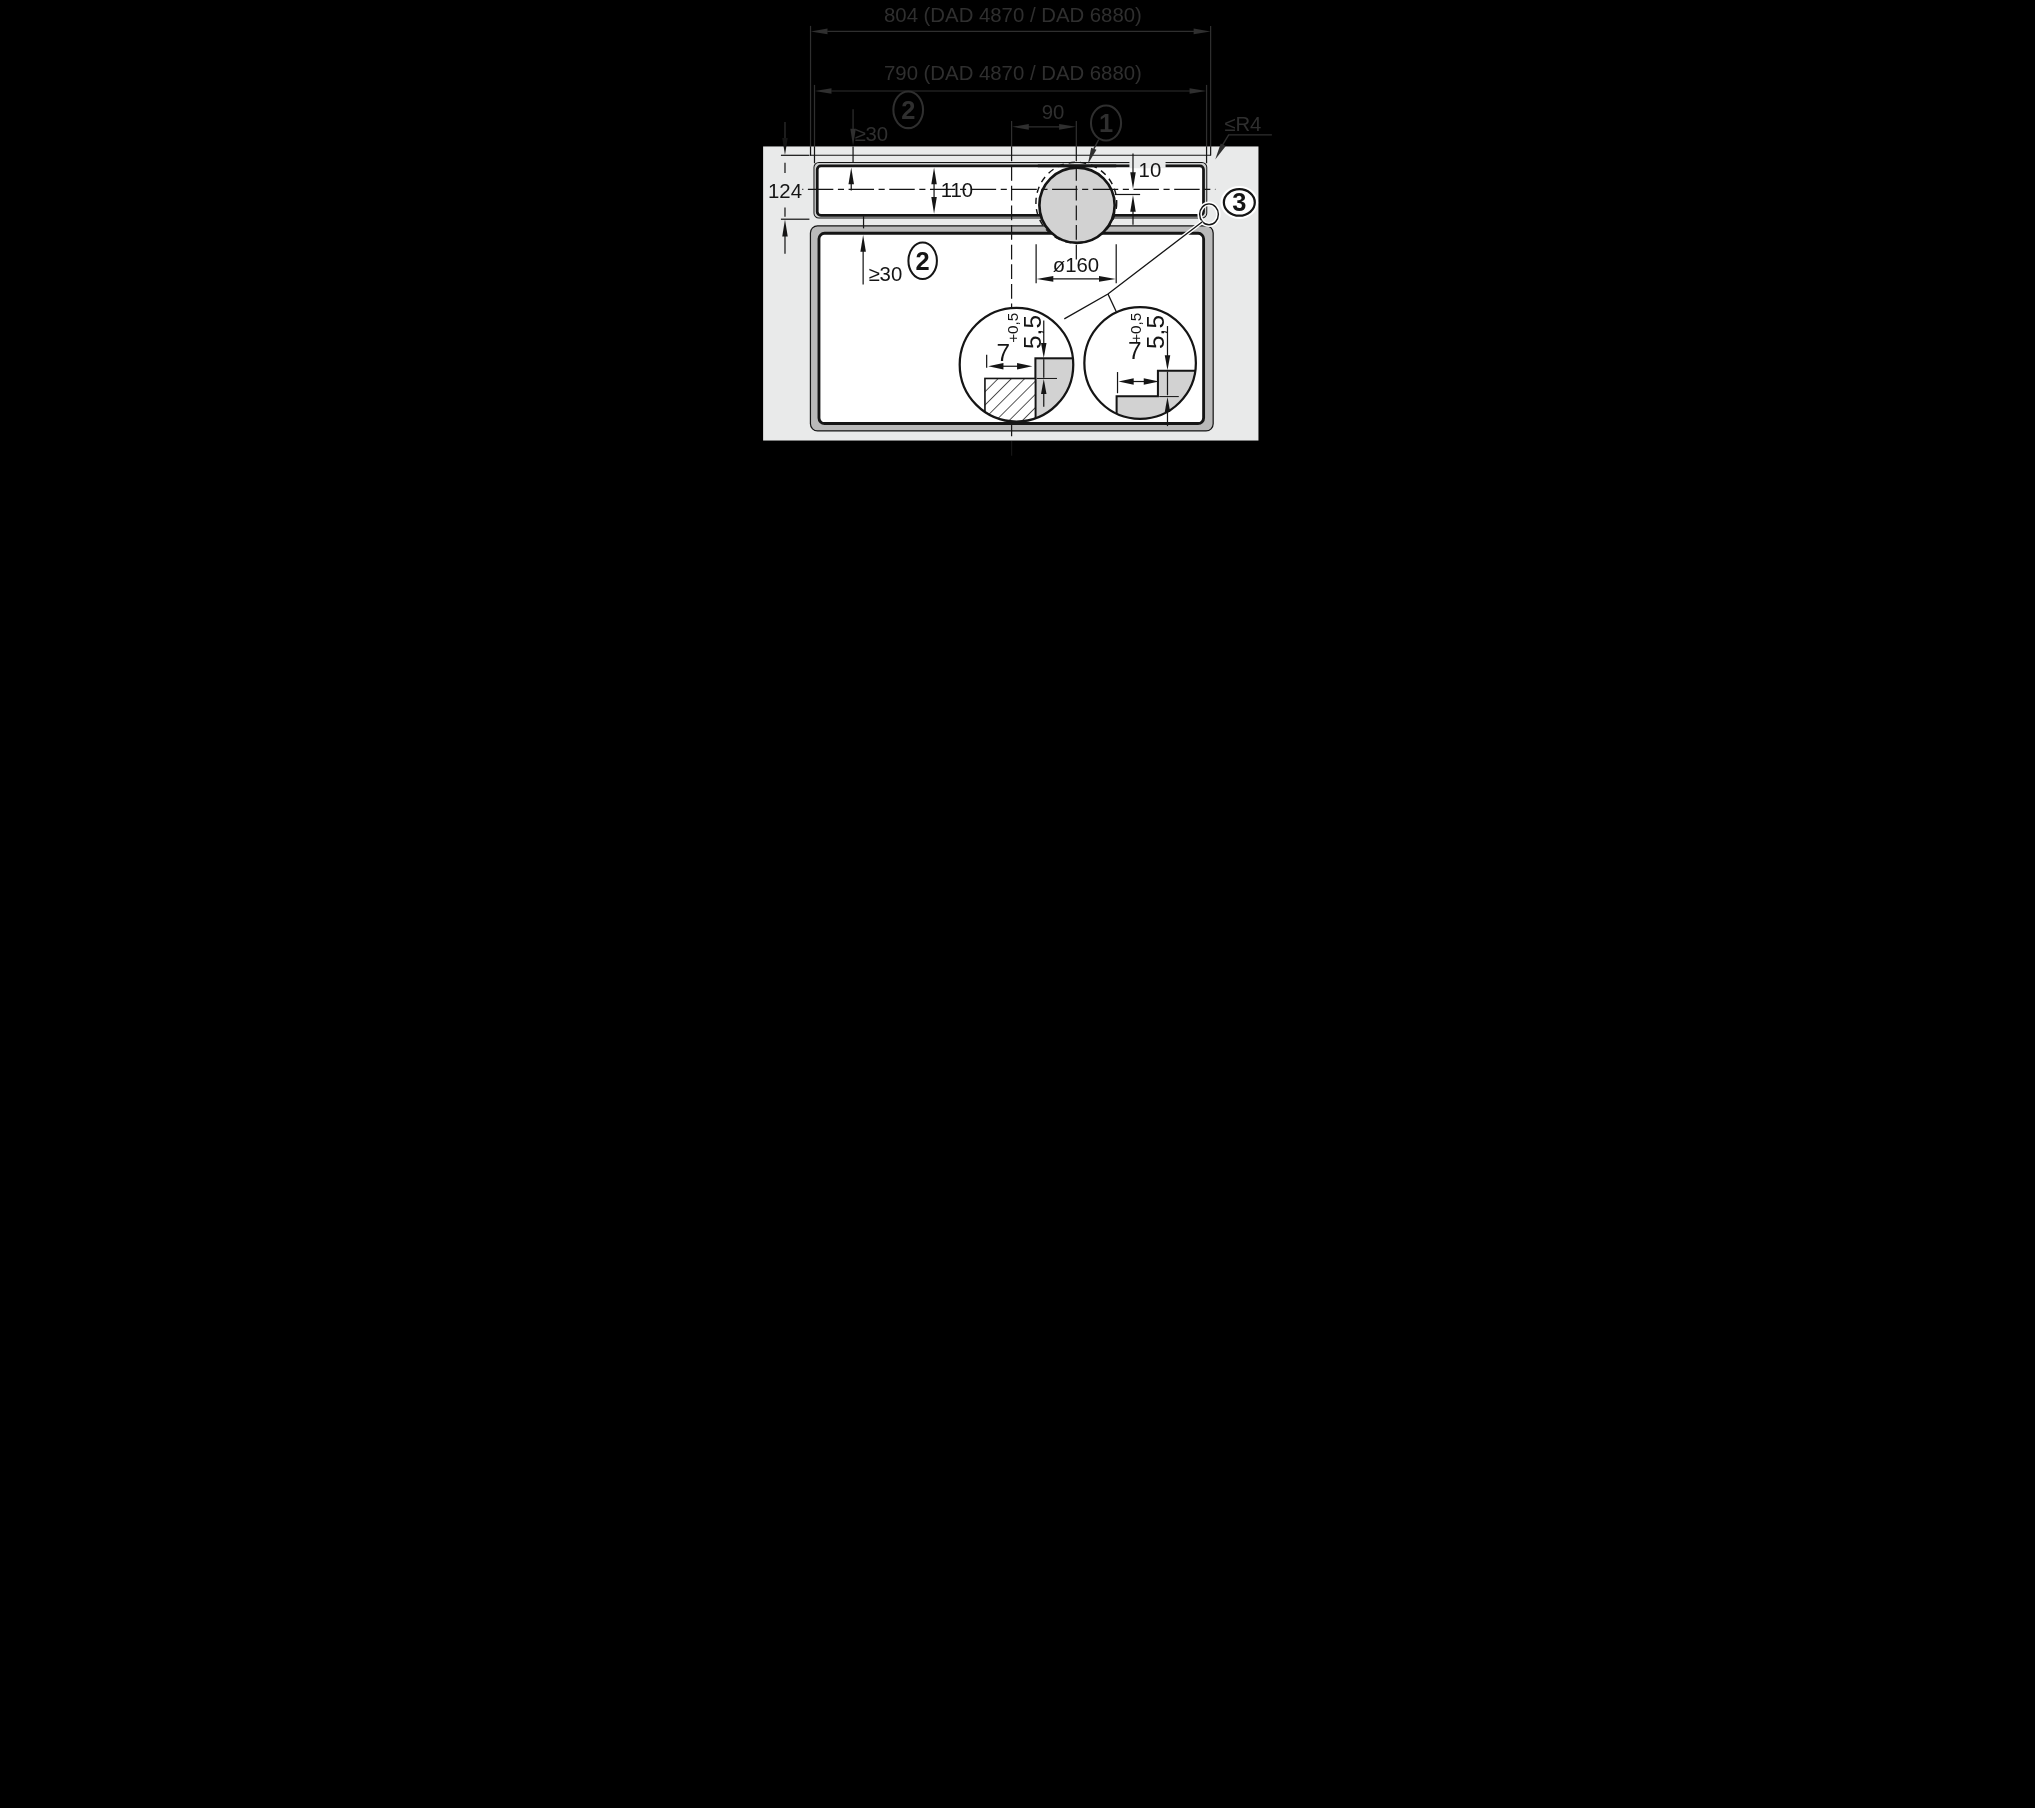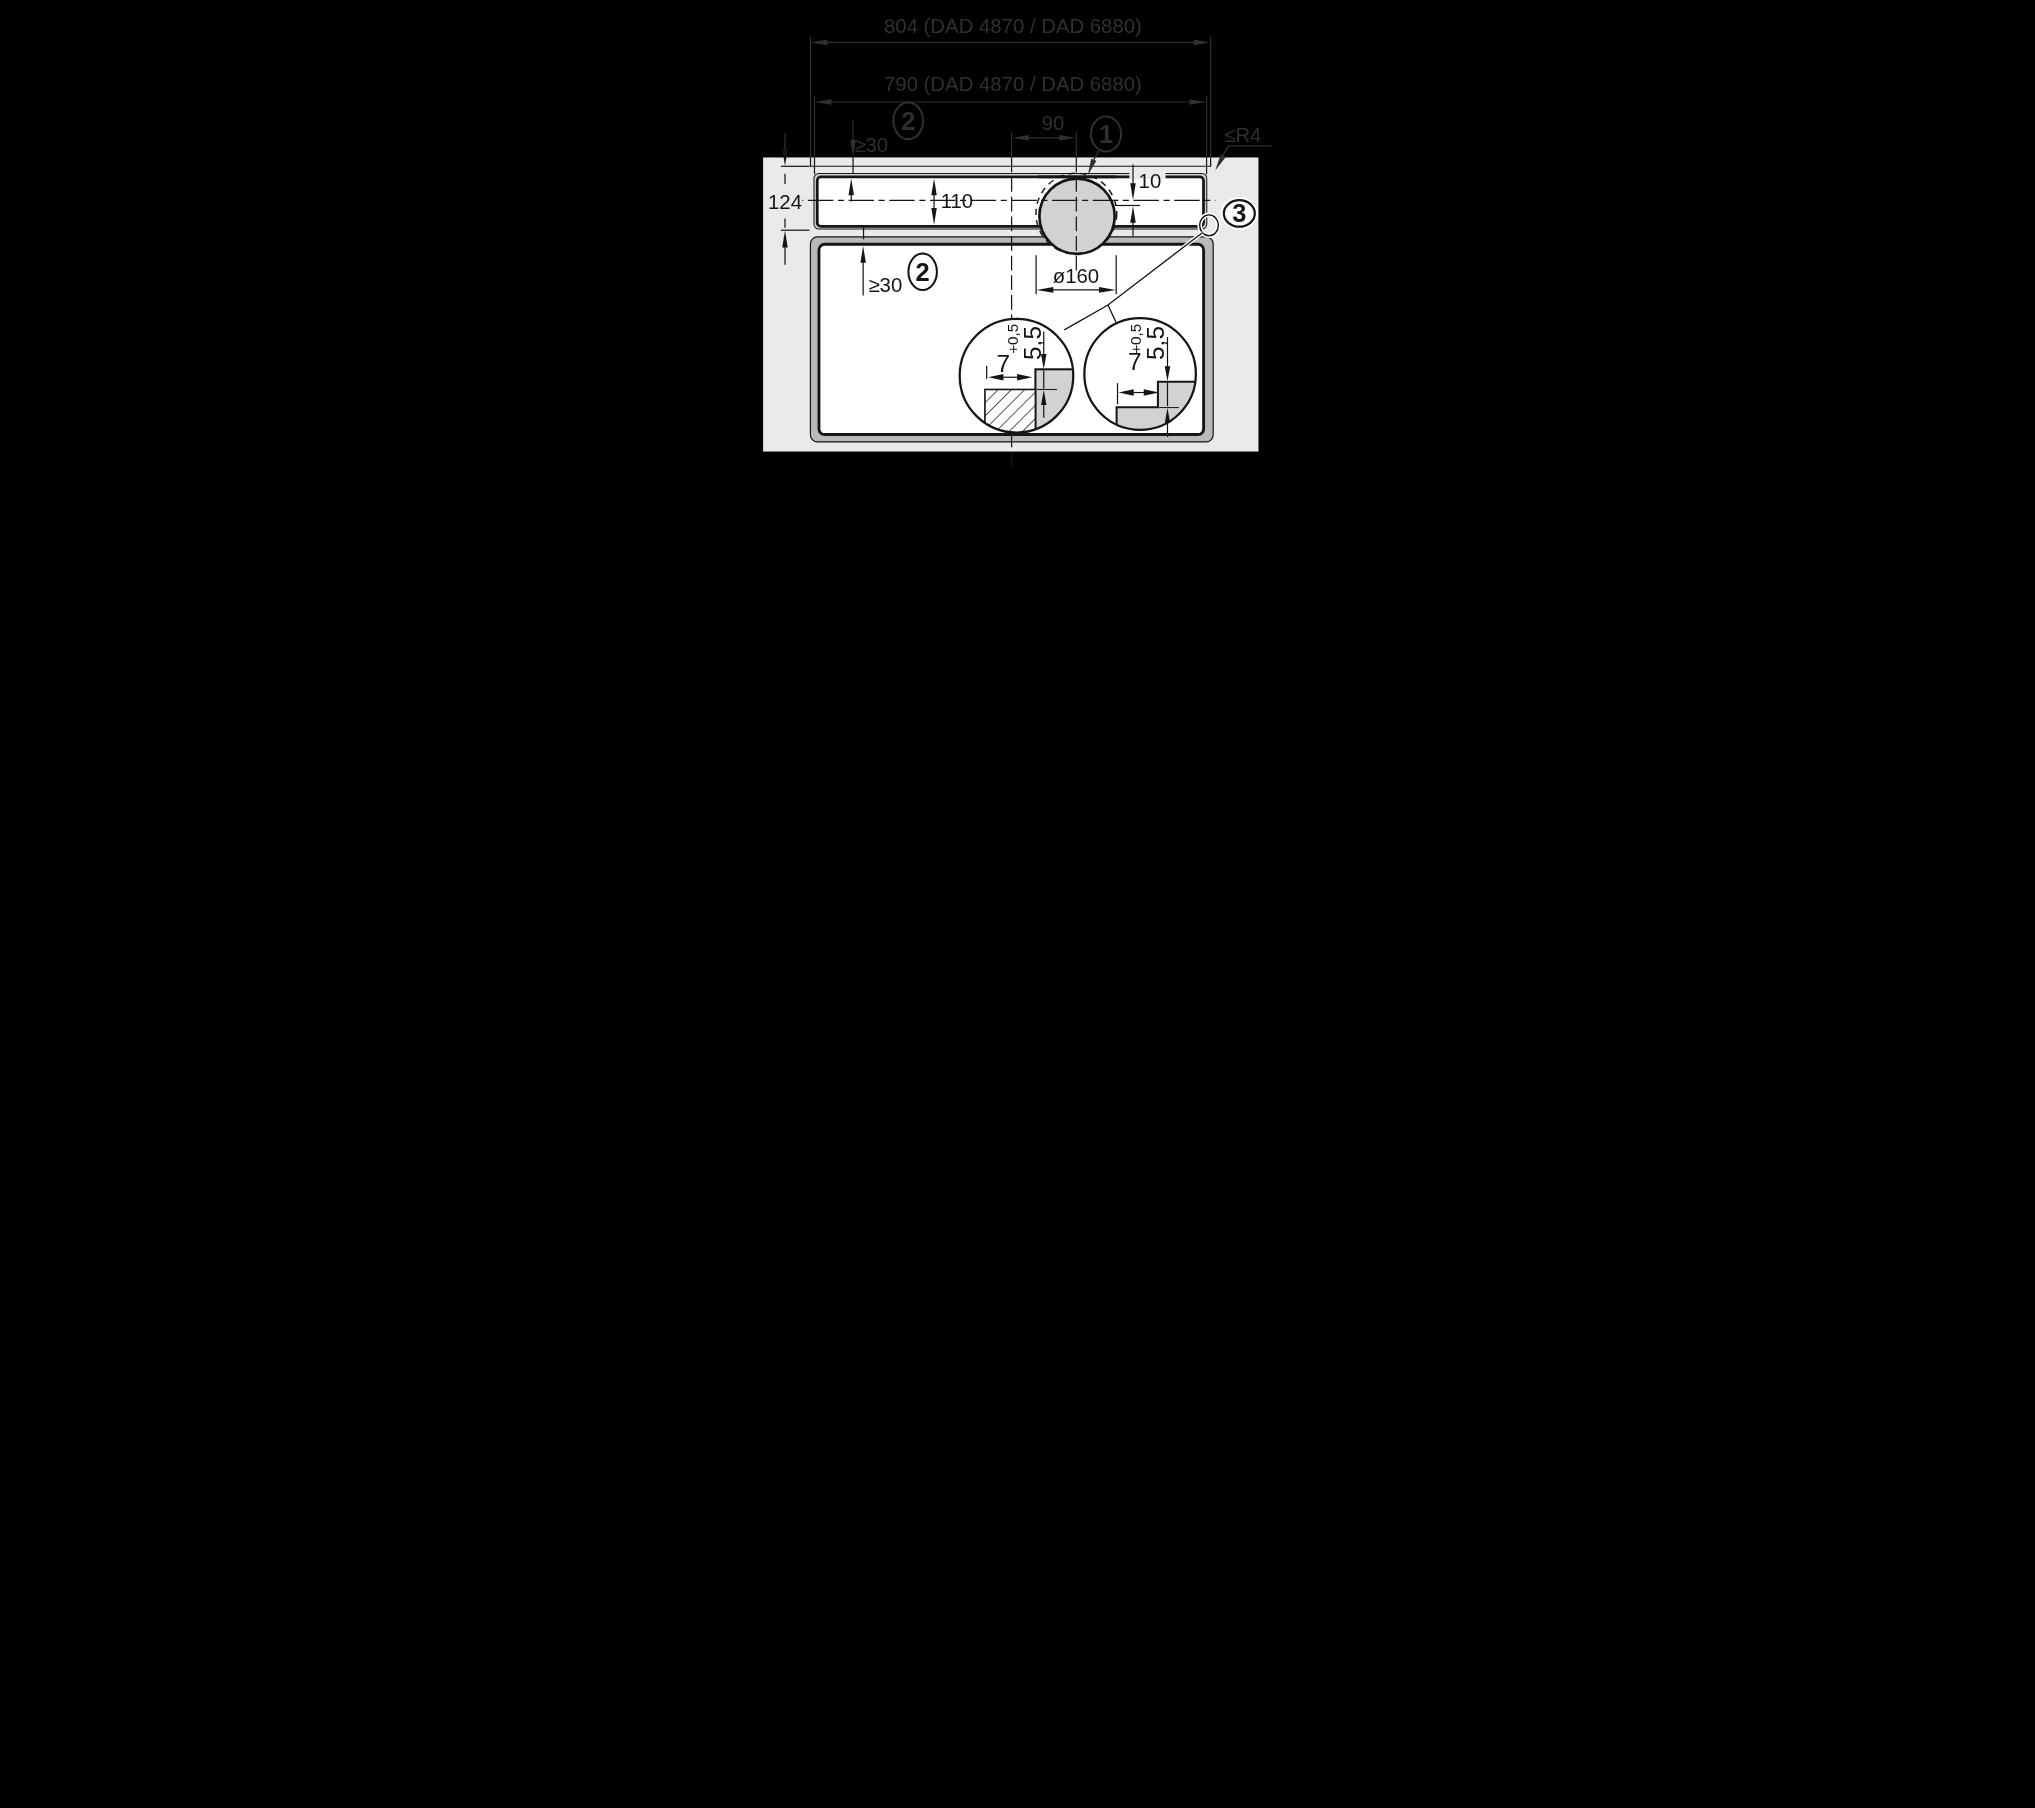--- a/index.html
+++ b/index.html
@@ -1,16 +1,16 @@
 <!DOCTYPE html>
 <html style="font-size:6.5px"><head>
 <meta charset="utf-8">
 <style>
   html,body{margin:0;padding:0;background:#000;}
-  .stage{width:509px;height:452px;margin:15px auto;}
+  .stage{width:509px;height:452px;margin:4px auto;}
   svg{display:block;width:100%;height:100%;}
   text{font-family:"Liberation Sans","DejaVu Sans",sans-serif;}
   .dimtext{font-size:200px;fill:#151515;}
   .dimtext-dark{font-size:200px;fill:#2f2f2f;}
   .circnum{font-size:250px;font-weight:bold;fill:#2f2f2f;text-anchor:middle;}
   .circnum-light{font-size:250px;font-weight:bold;fill:#151515;text-anchor:middle;}
   .detbig{font-size:240px;fill:#151515;}
   .dettol{font-size:150px;fill:#151515;}
 </style>
 </head>

